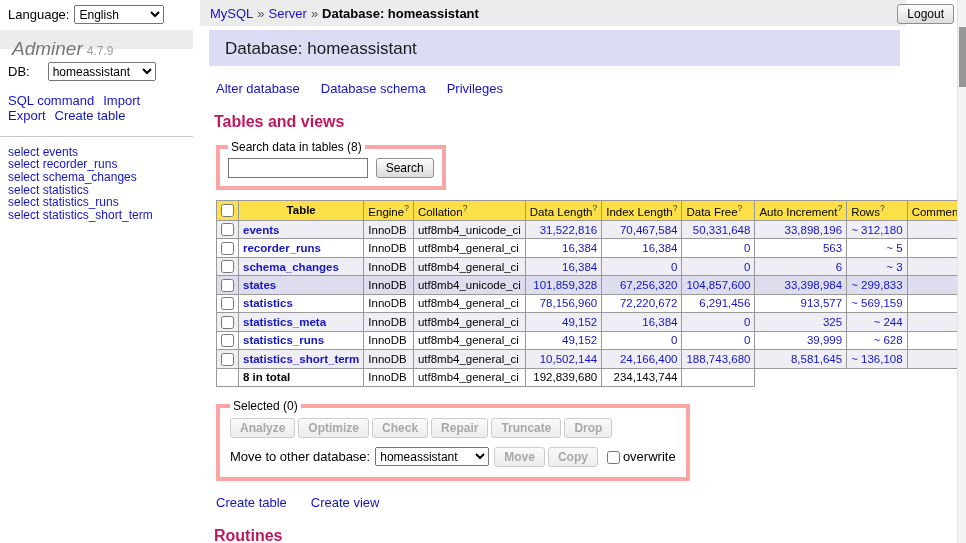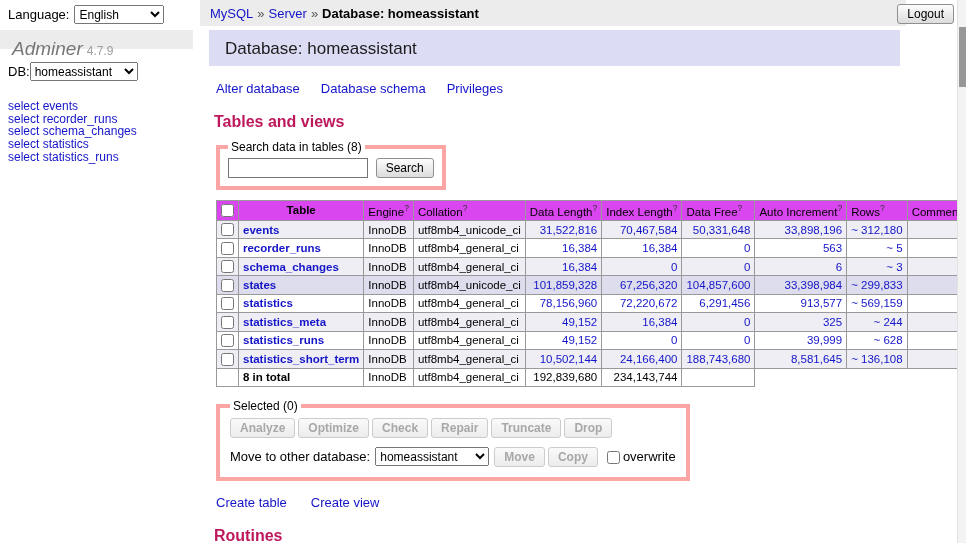--- a/index.html
+++ b/index.html
@@ -34,21 +34,21 @@
 
   
   .sidebar { position: absolute; top: 26px; left: 0; width: 193px; bottom: 0; }
   .applogo {
     margin-top: 4px; height: 19px; background: #ececec; padding: 8px 12px;
     font-size: 19px; font-weight: normal;
   }
   .applogo a { color: #777; font-style: italic; }
   .applogo .ver { font-size: 12px; color: #9d9d9d; margin-left: 4px; }
   .dbrow { padding: 13px 8px 10px; }
-  .dbrow label { margin-right: 0; }
+  .dbrow label { margin-right: 18px; }
   .dbrow select { font-size: 12px; width: 108px; height: 19px; }
   .actions { padding: 2px 8px 12px; border-bottom: 1px solid #c9c9c9; line-height: 1.18; }
   .actions a { margin-right: 9px; }
   .tables-list { padding: 9px 8px; }
   .tlink { display: block; font-size: 12px; line-height: 12.7px; white-space: nowrap; }
 
   
   .main { position: absolute; top: 26px; left: 209px; width: 691px; }
   .page-title {
     margin-top: 4px; height: 36px; background: #dcdcf5; color: #1c1c1c;
@@ -69,21 +69,21 @@
 
   
   table.tbl {
     margin: 10px 0 0 7px; border-collapse: collapse; font-size: 11.5px;
     white-space: nowrap;
   }
   .tbl th, .tbl td {
     border: 1px solid #999; padding: 2px 4px; height: 18px;
     text-align: left; font-weight: normal; vertical-align: middle;
   }
-  .tbl thead th, .tbl thead td { background: #d946ef; }
+  .tbl thead th, .tbl thead td { background: #fde047; }
   .tbl thead th.hmain { text-align: center; font-weight: bold; }
   .tbl sup { font-size: 8.5px; color: #333; }
   .tbl th.name { font-weight: bold; }
   .tbl th.name a { color: #1414c8; font-weight: bold; }
   .tbl td.num { text-align: right; }
   .tbl td.num a { color: #1414c8; }
   .tbl .chk { text-align: center; width: 20px; }
   .tbl .chk input { margin: 0; vertical-align: middle; }
   .tbl tbody tr.odd { background: #eeeef4; }
   .tbl tbody tr.hl { background: #dddded; }
@@ -121,26 +121,31 @@
 
 <button class="btn logout">Logout</button>
 
 <div class="sidebar">
   <h1 class="applogo">
     <a>Adminer</a><span class="ver">4.7.9</span>
   </h1>
   <p class="dbrow">
     <label>DB:</label><select><option>homeassistant</option></select>
   </p>
+  <p class="actions">
+    <a>SQL command</a><a>Import</a><br>
+    <a>Export</a><a>Create table</a>
+  </p>
   <p class="tables-list">
       <a class="tlink">select events</a>
       <a class="tlink">select recorder_runs</a>
       <a class="tlink">select schema_changes</a>
       <a class="tlink">select statistics</a>
       <a class="tlink">select statistics_runs</a>
+      <a class="tlink">select statistics_short_term</a>
     </p>
 </div>
 
 <div class="main">
   <h2 class="page-title">Database: homeassistant</h2>
 
   <p class="dblinks">
     <a>Alter database</a><a>Database schema</a><a>Privileges</a>
   </p>
 

